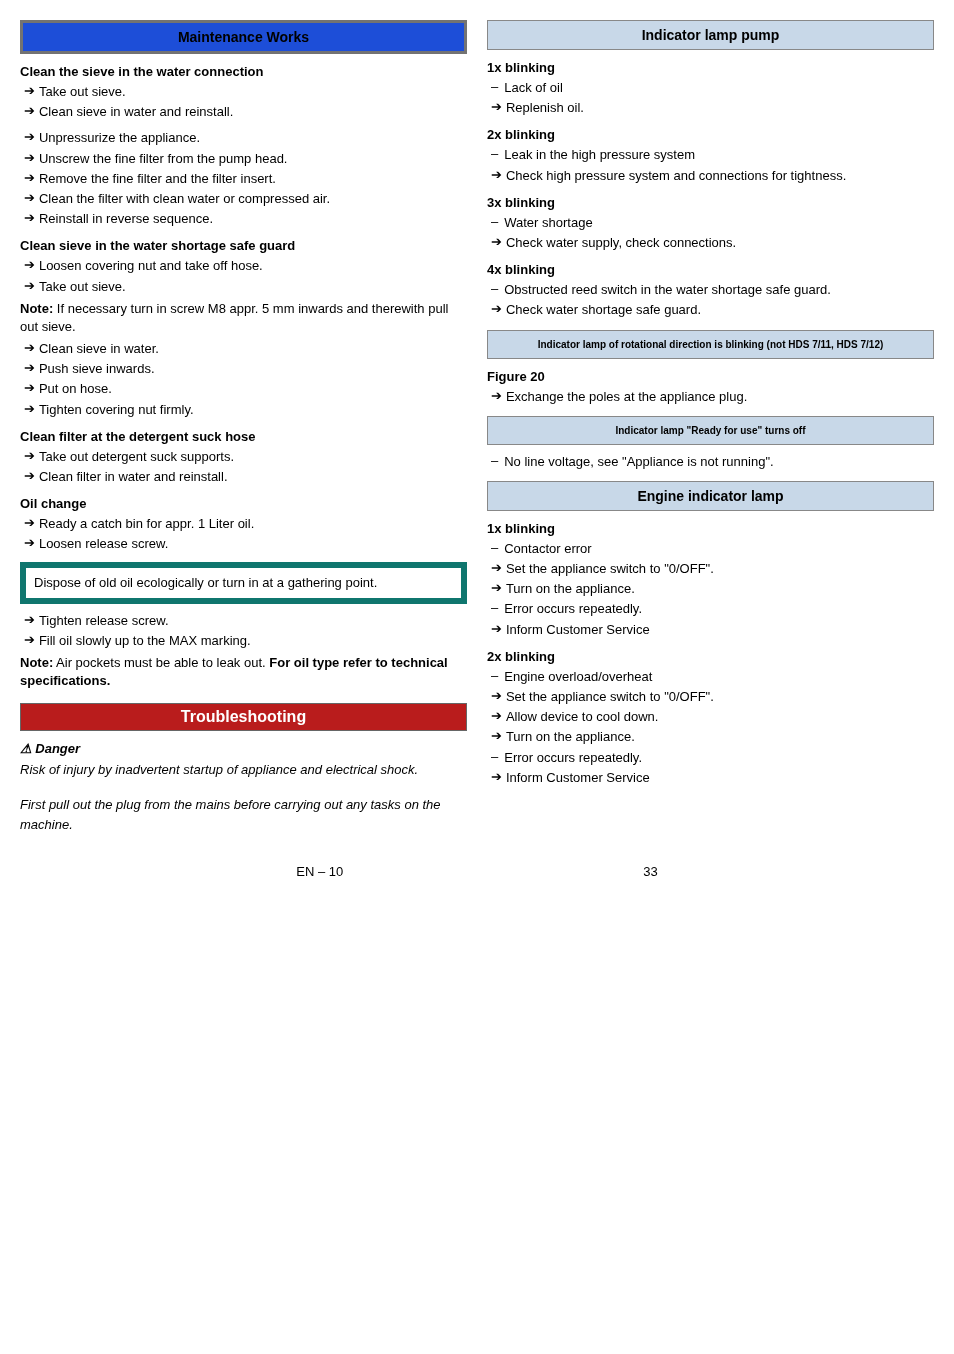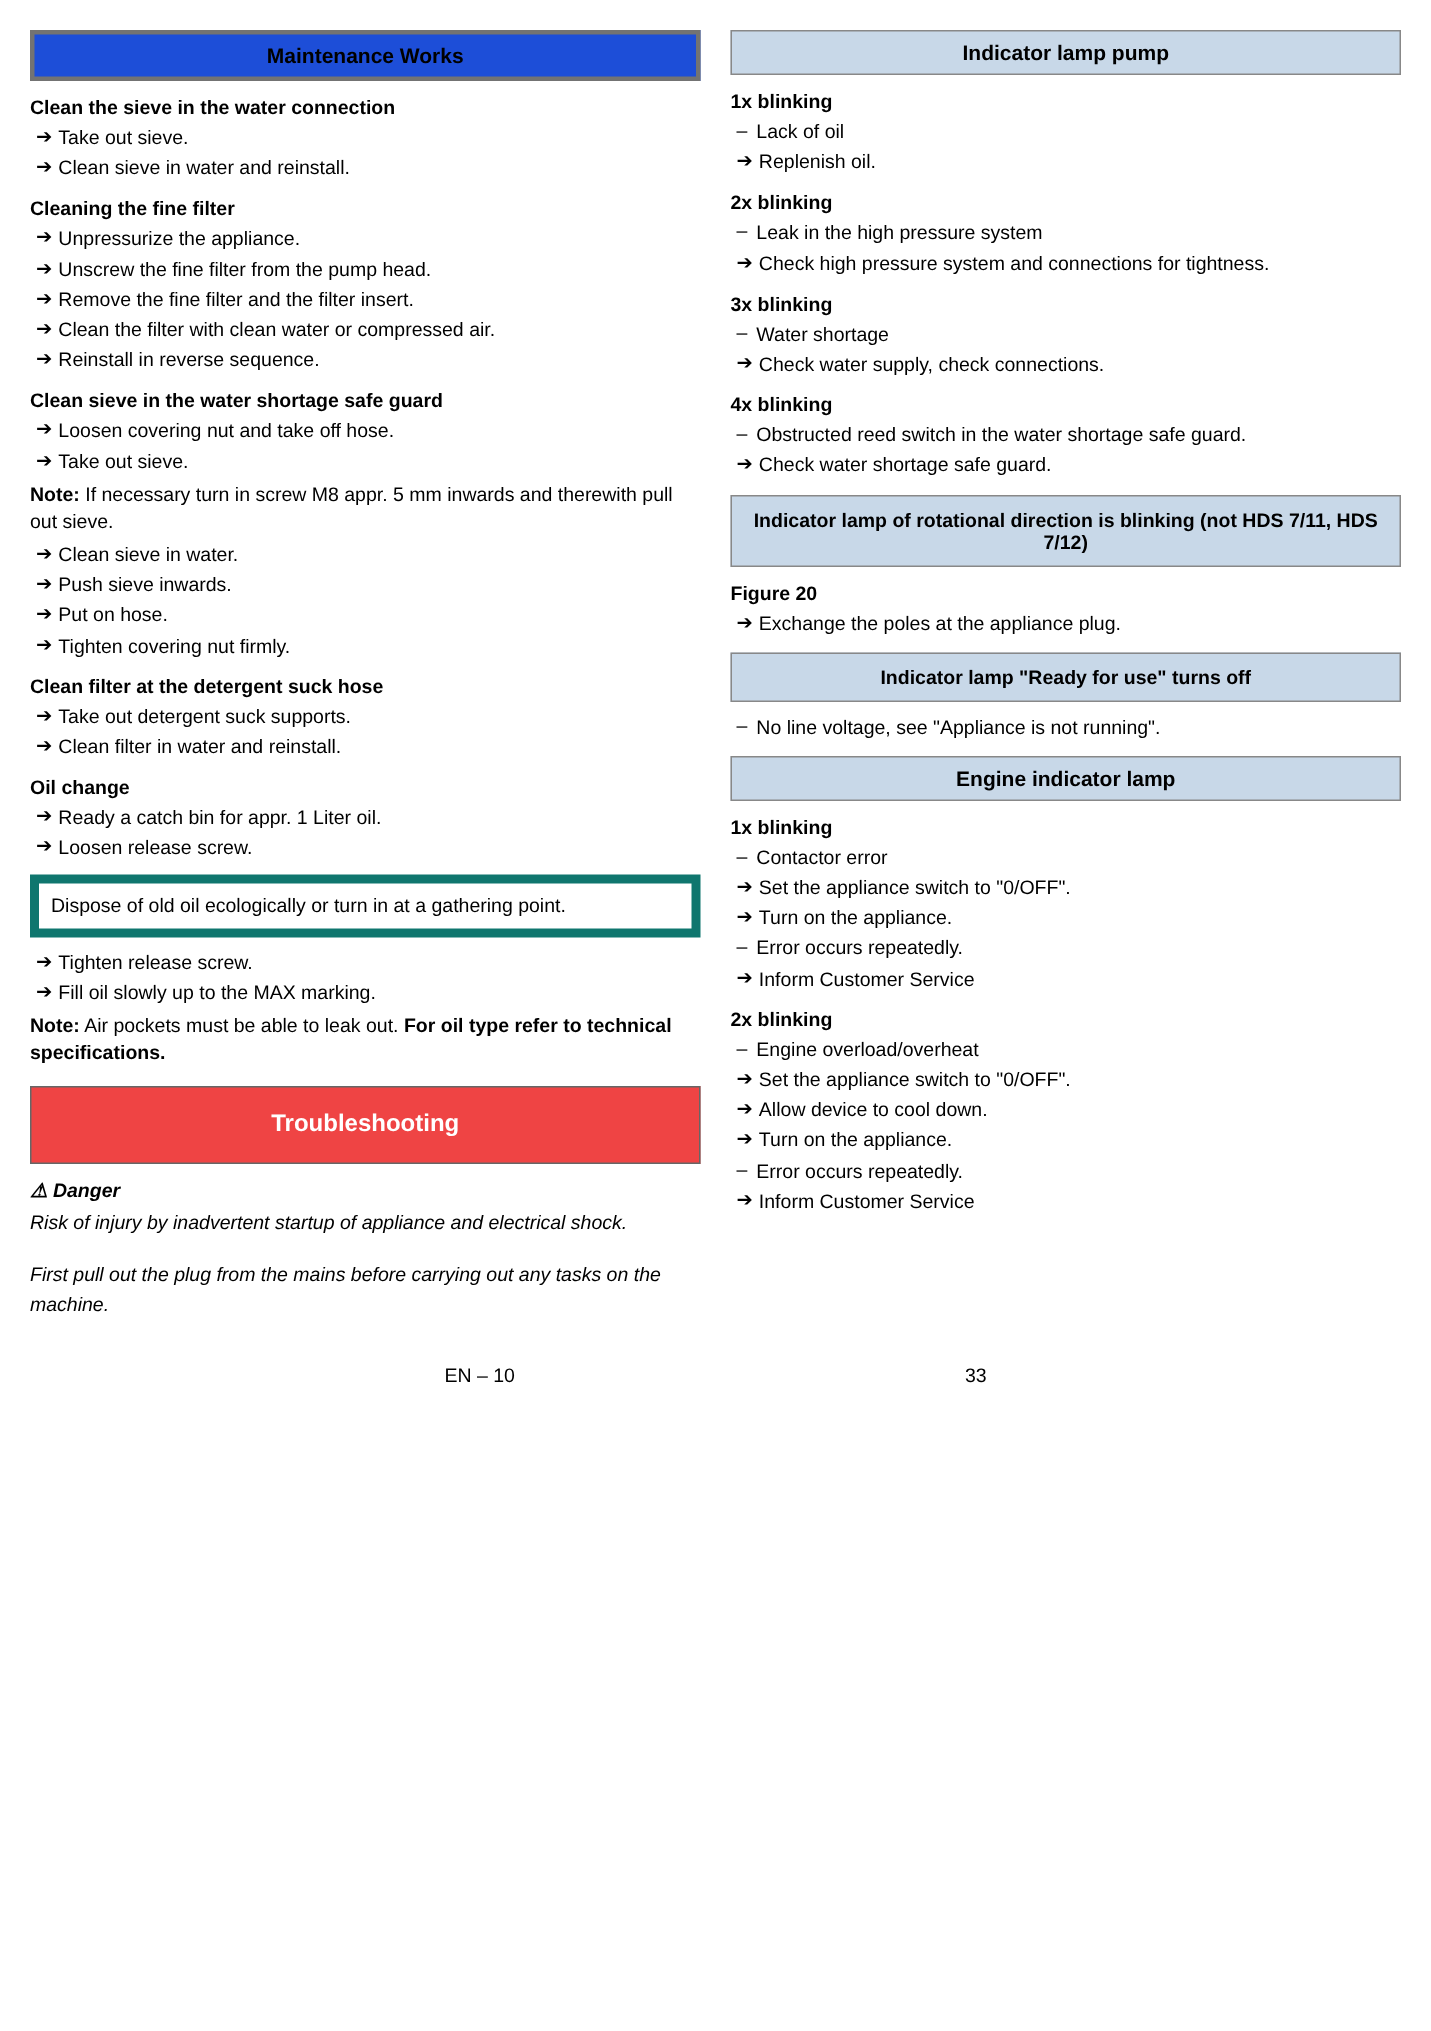--- a/index.html
+++ b/index.html
@@ -29,21 +29,21 @@
     }
     .section-header.blue {
       background: #c8d8e8;
       border: 1px solid #888;
     }
     .subsection-header-box {
       background: #c8d8e8;
       border: 1px solid #888;
       text-align: center;
       font-weight: bold;
-      font-size: 13px;
+      font-size: 10px;
       padding: 8px 10px;
       margin: 10px 0 8px 0;
     }
     .subsection-title {
       font-weight: bold;
       font-size: 13px;
       margin: 10px 0 4px 0;
     }
     .bullet-item {
       display: flex;
@@ -75,26 +75,26 @@
       border: 6px solid #0f766e;
       padding: 6px 8px;
       margin: 8px 0;
       font-size: 13px;
       line-height: 1.4;
     }
     .bold-inline {
       font-weight: bold;
     }
     .troubleshooting-header {
-      background: #ef4444;
+      background: #b91c1c;
       color: #fff;
       text-align: center;
       font-weight: bold;
       font-size: 16px;
-      padding: 16px 10px;
+      padding: 4px 10px;
       margin: 12px 0 10px 0;
       border: 1px solid #666;
     }
     .danger-section {
       margin-bottom: 10px;
     }
     .danger-title {
       font-style: italic;
       font-weight: bold;
       font-size: 13px;
@@ -134,21 +134,20 @@
         <span class="arrow">➔</span>
         <span class="item-text">Take out sieve.</span>
       </div>
       <div class="bullet-item">
         <span class="arrow">➔</span>
         <span class="item-text">Clean sieve in water and reinstall.</span>
       </div>
     </div>
 
     <div class="section-block">
-      <div class="subsection-title">Cleaning the fine filter</div>
       <div class="bullet-item">
         <span class="arrow">➔</span>
         <span class="item-text">Unpressurize the appliance.</span>
       </div>
       <div class="bullet-item">
         <span class="arrow">➔</span>
         <span class="item-text">Unscrew the fine filter from the pump head.</span>
       </div>
       <div class="bullet-item">
         <span class="arrow">➔</span>

